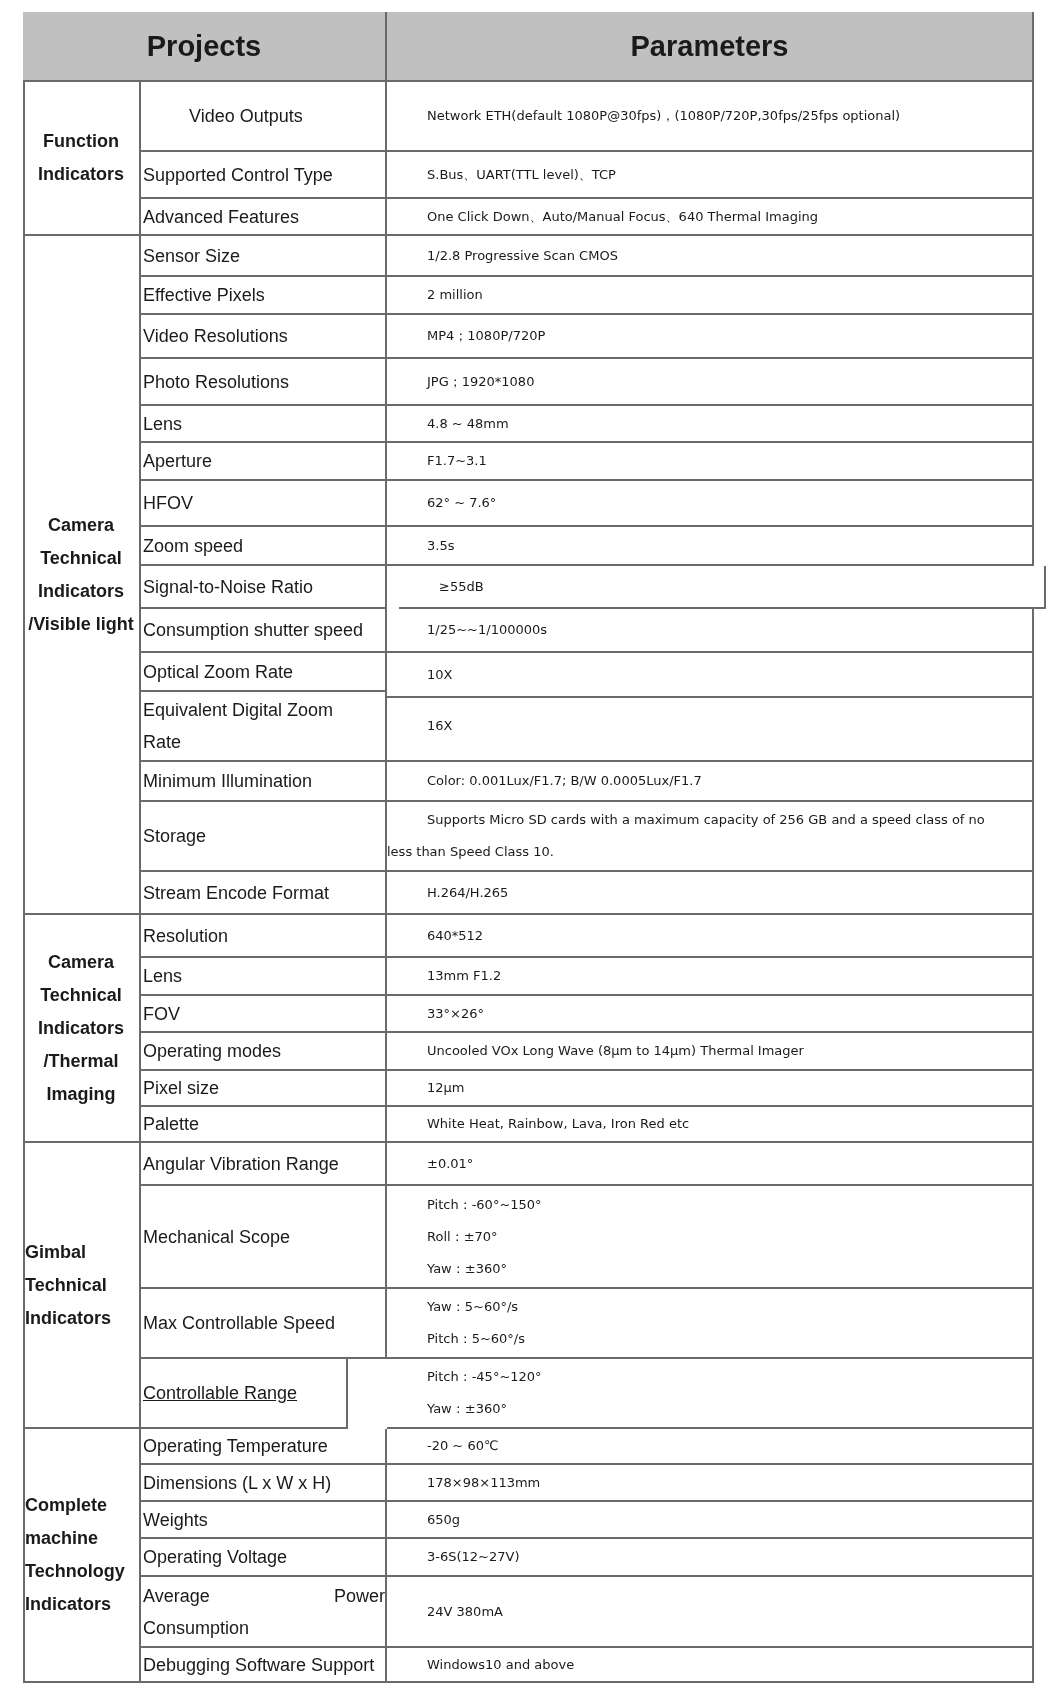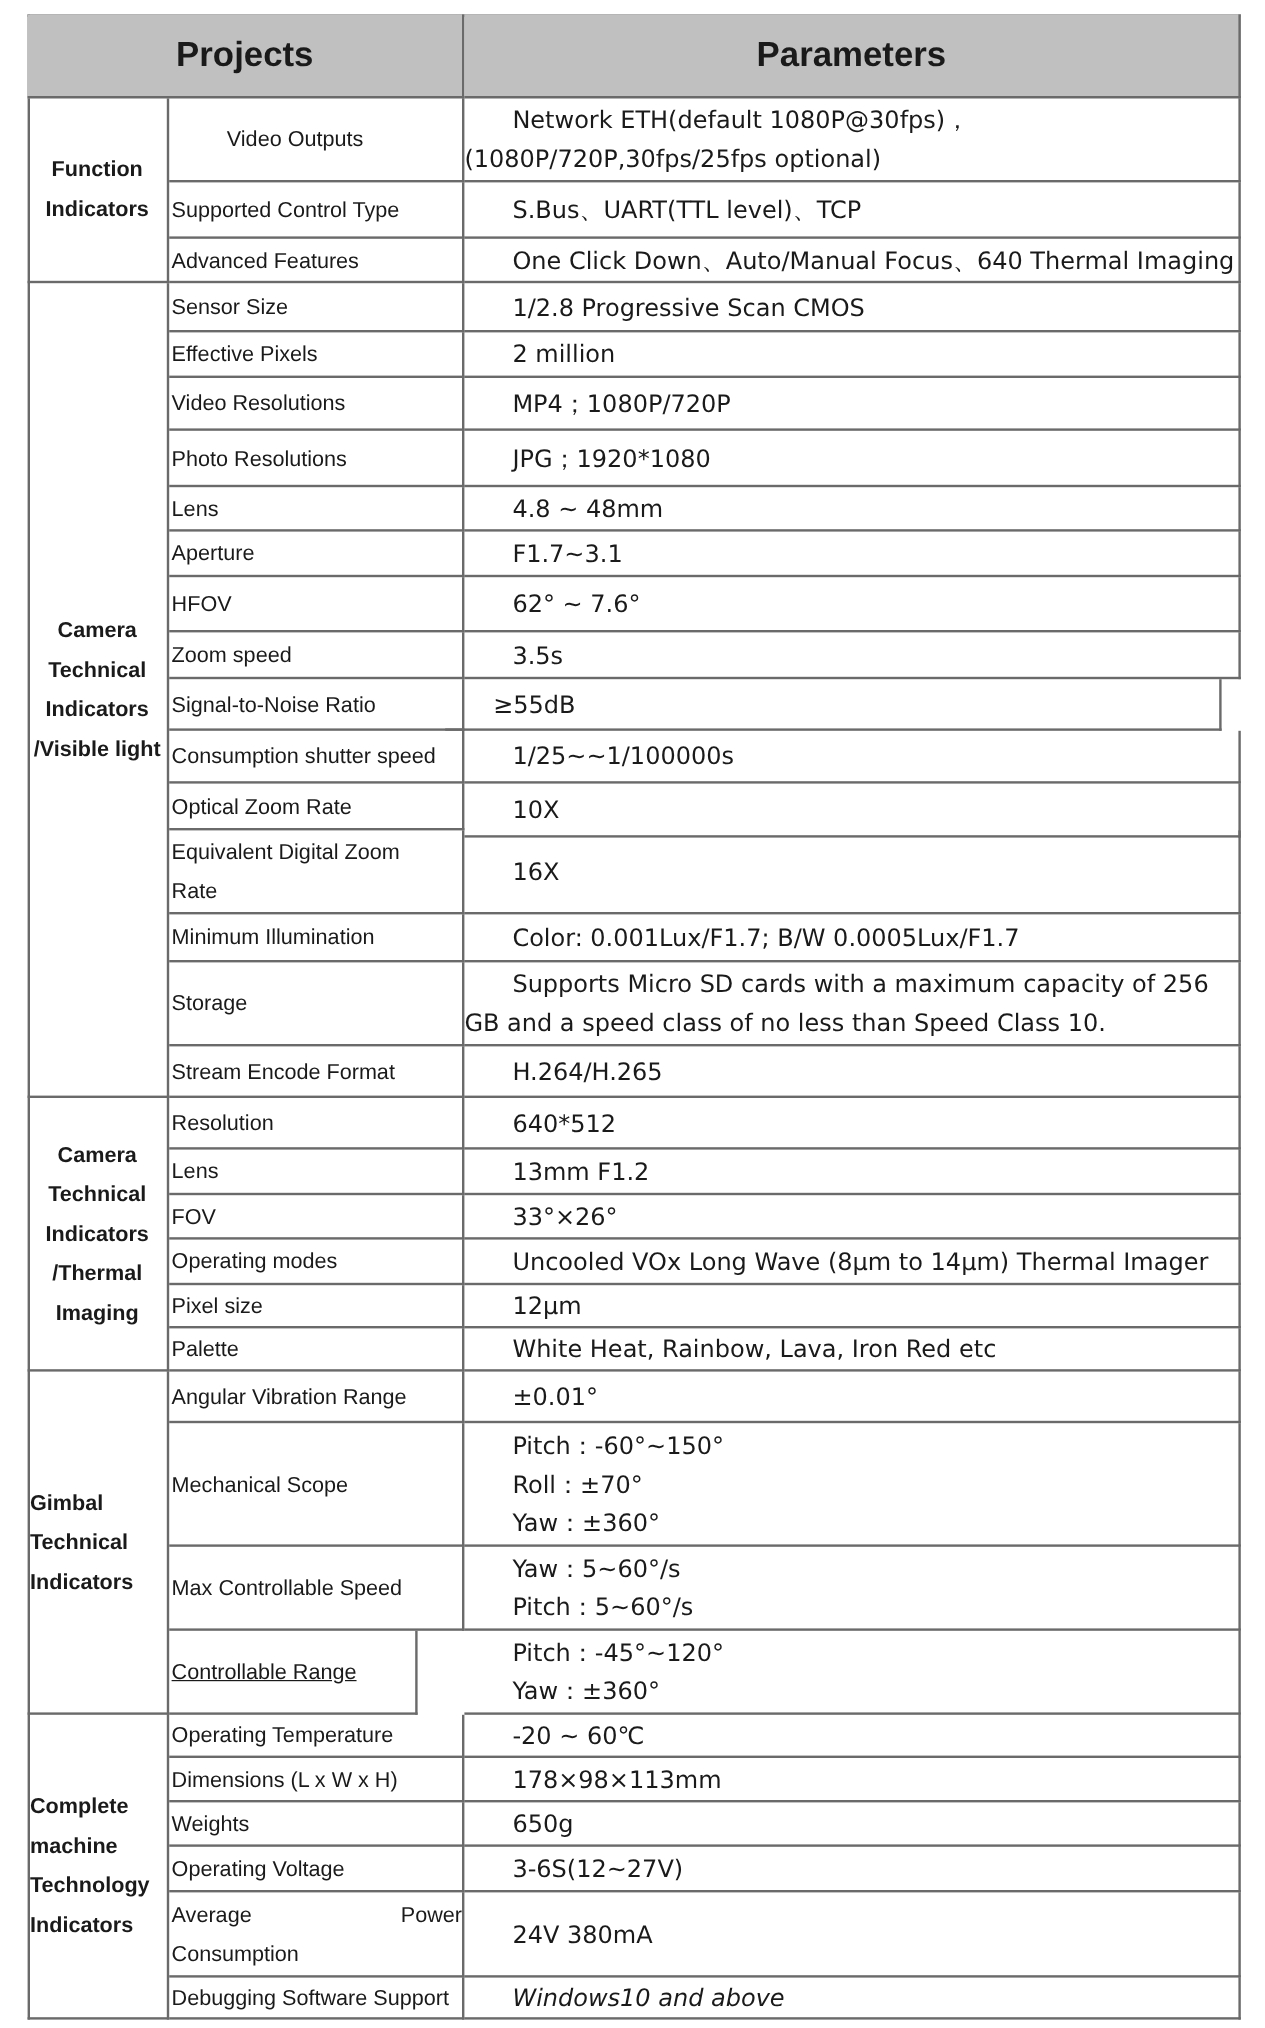--- a/index.html
+++ b/index.html
@@ -6,21 +6,21 @@
   body { width:1054px; height:1690px; position:relative; overflow:hidden;
          font-family:"Liberation Sans", "DejaVu Sans", sans-serif; color:#1a1a1a; }
   #table { position:absolute; left:23px; top:12px; width:1011px; height:1671px; }
   .cell { position:absolute; box-sizing:border-box; border-right:2px solid #6a6a6a; border-bottom:2px solid #6a6a6a; }
   .hdr { background:#c0c0c0; font-weight:bold; font-size:29px; display:flex; align-items:center; justify-content:center; }
   .grp { font-weight:bold; font-size:18px; line-height:33px; display:flex; align-items:center; }
   .grp.center { justify-content:center; text-align:center; }
   .grp.left { justify-content:flex-start; text-align:left; padding-left:2px; }
   .name { font-size:18px; line-height:32px; display:flex; align-items:center; padding-left:2px; }
   .name .txt { white-space:pre-wrap; }
-  .val { font-family:"DejaVu Sans", sans-serif; font-size:20px; line-height:32px; display:flex; flex-direction:column; justify-content:center; }
+  .val { font-family:"DejaVu Sans", sans-serif; font-size:13px; line-height:32px; display:flex; flex-direction:column; justify-content:center; }
   .val .line { padding-left:40px; white-space:nowrap; }
   .val .wrap { text-indent:40px; white-space:normal; padding-right:20px; }
   #frame-left { position:absolute; left:0; top:0; width:2px; height:100%; background:#6a6a6a; }
   #frame-top { position:absolute; left:0; top:0; height:2px; width:100%; background:#6a6a6a; }
 </style>
 </head>
 <body>
 
 <div id="table">
   <div id="frame-top"></div>
@@ -132,21 +132,21 @@
       </div>
       <div class="cell name" style="left: 118px; top: 515px; width: 246px; height: 39px;">
         <span class="txt">Zoom speed</span>
       </div>
       <div class="cell val" style="left: 364px; top: 515px; width: 647px; height: 39px;">
         <div class="line">3.5s</div>
       </div>
       <div class="cell name" style="left: 118px; top: 554px; width: 246px; height: 43px;">
         <span class="txt">Signal-to-Noise Ratio</span>
       </div>
-      <div class="cell val" style="left: 348px; top: 554px; width: 647px; height: 43px; justify-content: center;">
+      <div class="cell val" style="left: 376px; top: 554px; width: 647px; height: 43px; justify-content: center;">
         <div class="line">≥55dB</div>
       </div>
       <div class="cell name" style="left: 118px; top: 597px; width: 246px; height: 44px;">
         <span class="txt">Consumption shutter speed</span>
       </div>
       <div class="cell val" style="left: 364px; top: 597px; width: 647px; height: 44px;">
         <div class="line">1/25~~1/100000s</div>
       </div>
       <div class="cell name" style="left: 118px; top: 641px; width: 246px; height: 39px;">
         <span class="txt">Optical Zoom Rate</span>
@@ -277,17 +277,17 @@
           </div>
           <div>Consumption</div>
         </div>
       </div>
       <div class="cell val" style="left: 364px; top: 1565px; width: 647px; height: 71px;">
         <div class="line">24V 380mA</div>
       </div>
       <div class="cell name" style="left: 118px; top: 1636px; width: 246px; height: 35px;">
         <span class="txt">Debugging Software Support</span>
       </div>
-      <div class="cell val" style="left: 364px; top: 1636px; width: 647px; height: 35px; font-style: italic;">
+      <div class="cell val" style="left: 364px; top: 1636px; width: 647px; height: 35px;">
         <div class="line">Windows10 and above</div>
       </div>
     </div>
 </div>
 
 </body></html>

